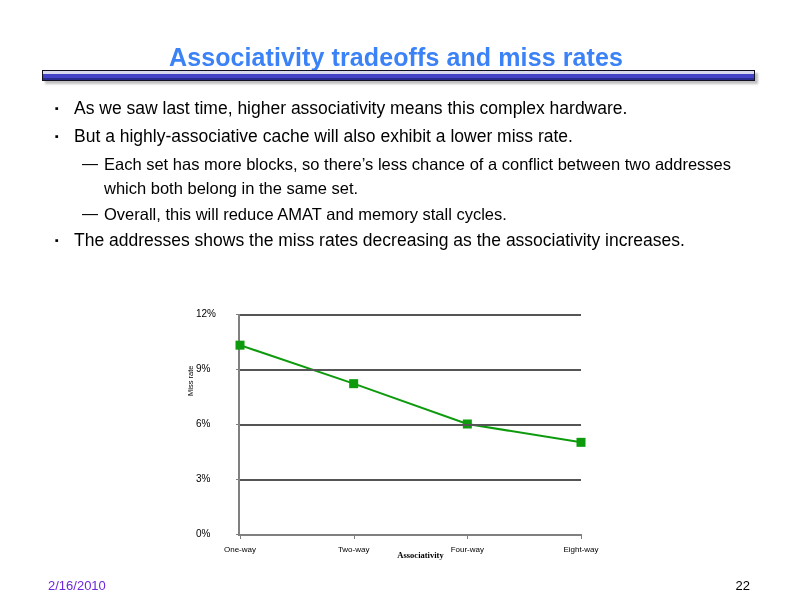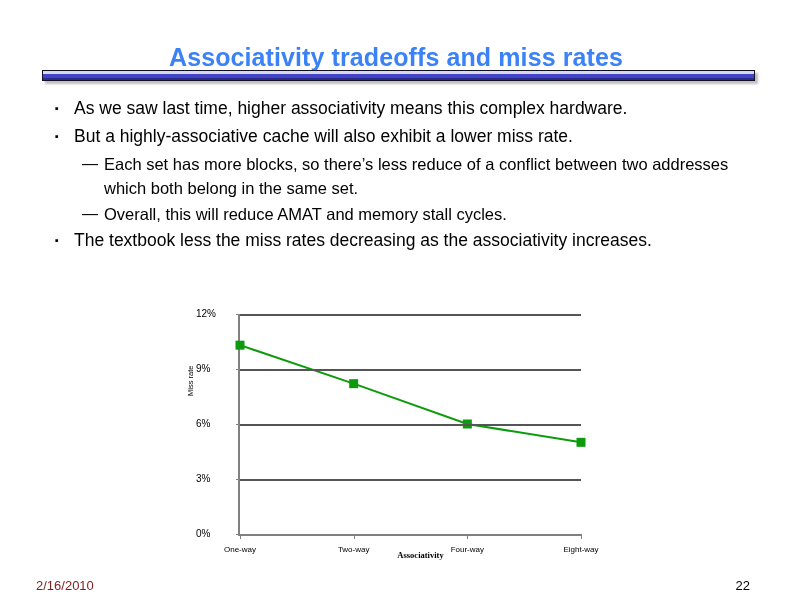--- a/index.html
+++ b/index.html
@@ -186,25 +186,25 @@
   #series-svg {
     position: absolute;
     left: 0; top: 0;
     width: 100%; height: 100%;
     overflow: visible;
   }
 
   
   #footer-date {
     position: absolute;
-    left: 36px;
+    left: 48px;
     bottom: 18px;
     font-size: 13px;
     line-height: 16px;
-    color: #7f1d1d;
+    color: #6d28d9;
   }
   #footer-pageno {
     position: absolute;
     right: 42px;
     bottom: 18px;
     font-size: 13px;
     line-height: 16px;
     color: #000;
     margin-top: 41px;
   }
@@ -223,31 +223,31 @@
     <span class="btext">As we saw last time, higher associativity means this complex hardware.</span>
   </div>
 
   <div class="bullet-row lvl1">
     <span class="marker">▪</span>
     <span class="btext">But a highly-associative cache will also exhibit a lower miss rate.</span>
   </div>
 
   <div class="bullet-row lvl2">
     <span class="marker">—</span>
-    <span class="btext">Each set has more blocks, so there’s less reduce of a conflict between two addresses which both belong in the same set.</span>
+    <span class="btext">Each set has more blocks, so there’s less chance of a conflict between two addresses which both belong in the same set.</span>
   </div>
 
   <div class="bullet-row lvl2">
     <span class="marker">—</span>
     <span class="btext">Overall, this will reduce AMAT and memory stall cycles.</span>
   </div>
 
   <div class="bullet-row lvl1">
     <span class="marker">▪</span>
-    <span class="btext">The textbook less the miss rates decreasing as the associativity increases.</span>
+    <span class="btext">The addresses shows the miss rates decreasing as the associativity increases.</span>
   </div>
 
 </div>
 
 <div id="chart-figure">
 
   <div id="y-axis-title">Miss rate</div>
 
   <div id="chart-plot">
     <svg id="series-svg" viewBox="0 0 341 220" preserveAspectRatio="none">

